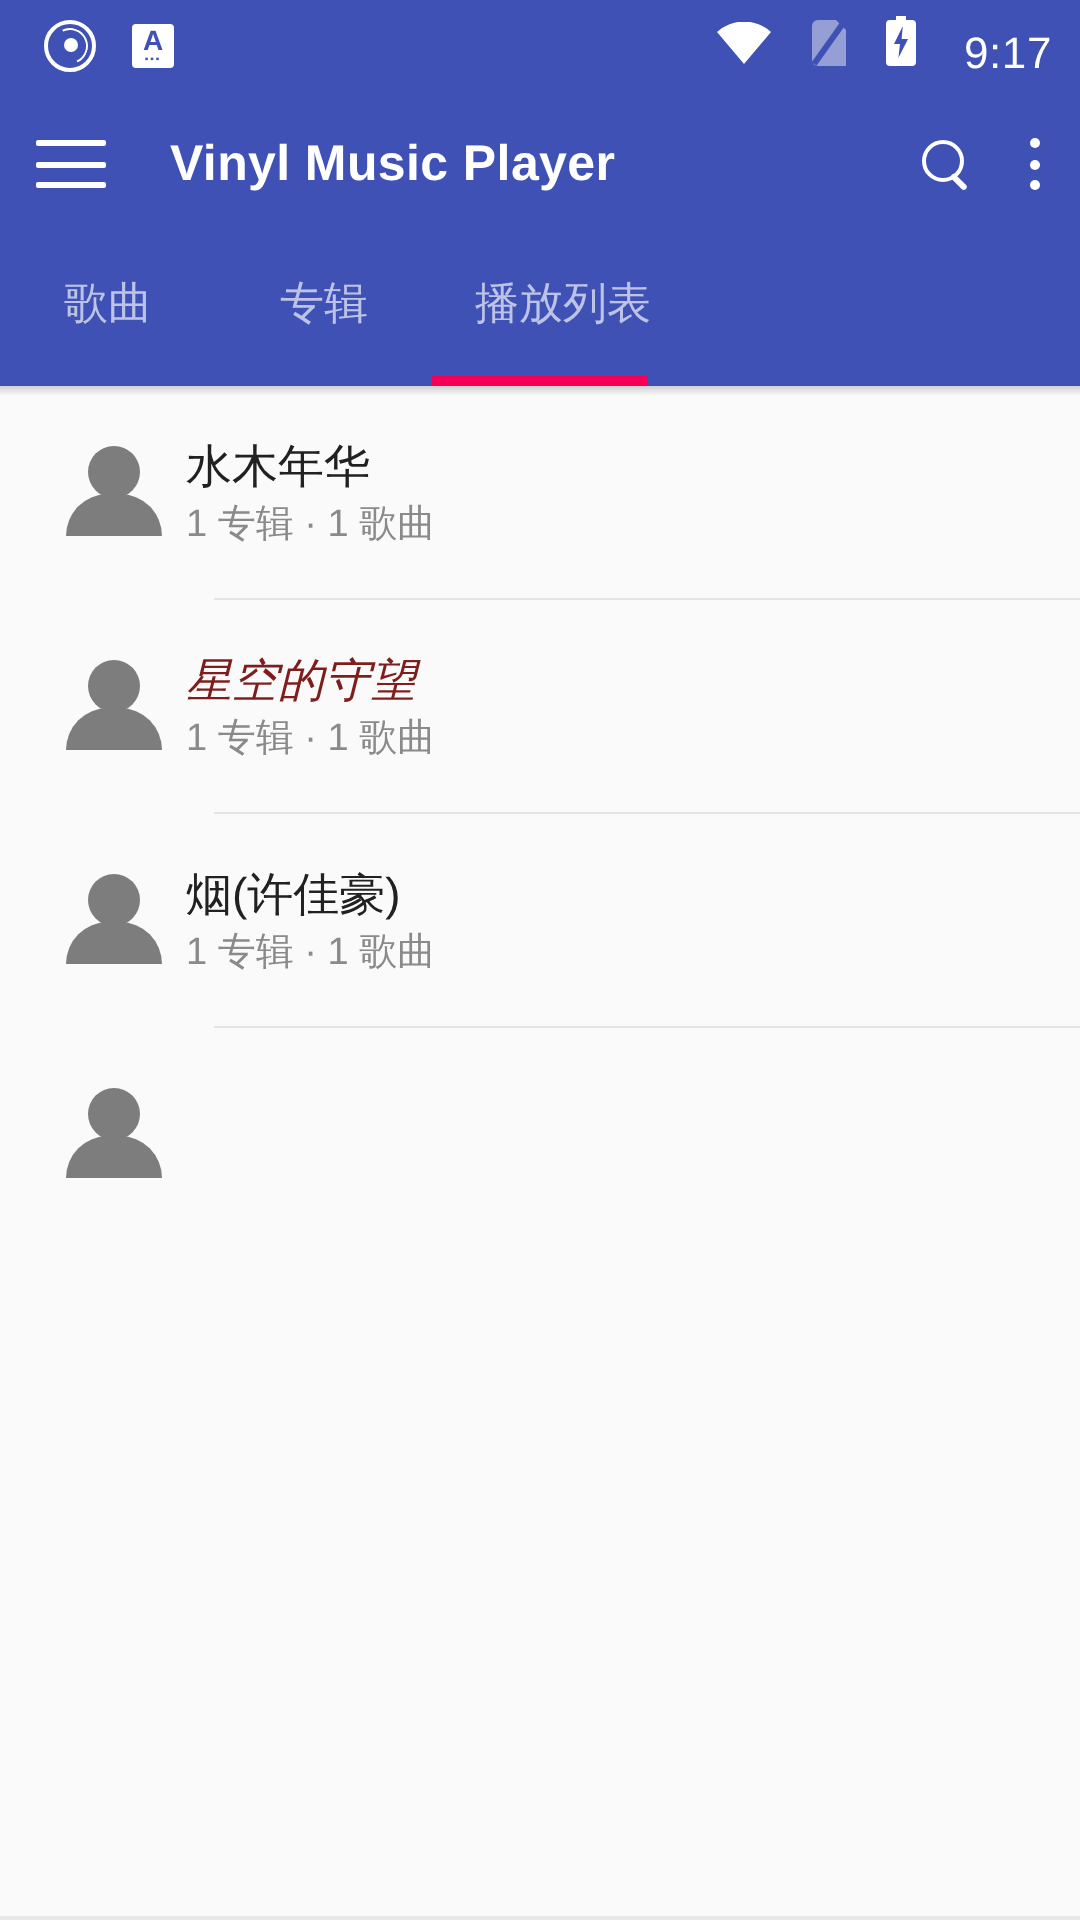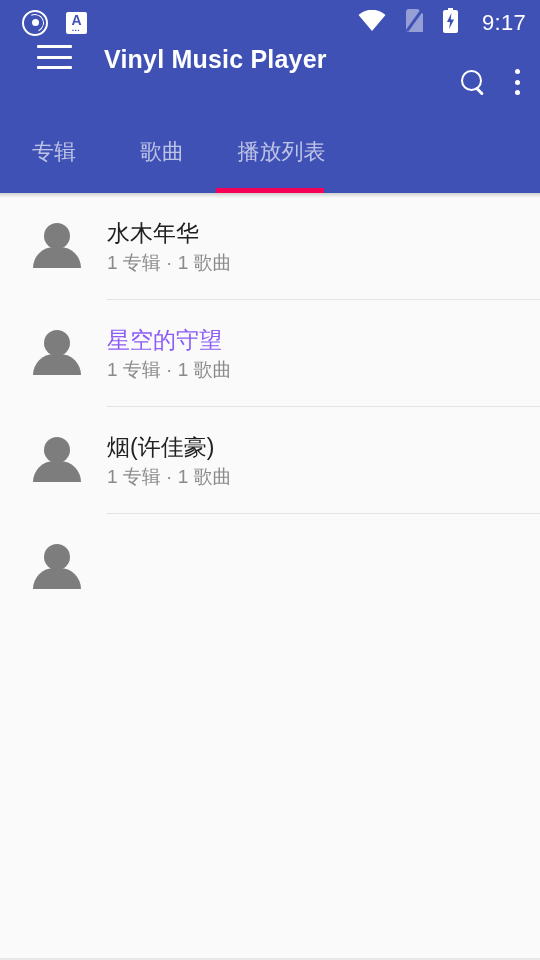--- a/index.html
+++ b/index.html
@@ -12,21 +12,21 @@
   #screen { position:relative; width:540px; height:960px; background:#fafafa; }
 
   
   .statusbar{
     height:45px; background:#3f51b5;
     display:flex; align-items:center;
     padding:0 14px 0 22px;
     position:relative;
   }
   .sb-left{ display:flex; align-items:center; gap:18px; }
-  .sb-right{ display:flex; align-items:center; gap:20px; margin-left:auto; }
+  .sb-right{ display:flex; align-items:flex-end; gap:20px; margin-left:auto; }
   .sb-clock{
     color:#fff; font-size:22px; font-weight:400; letter-spacing:.3px;
     margin-left:4px; line-height:1;
   }
   .ic{ display:block; }
 
   
   .disc{ width:26px; height:26px; position:relative; }
   .disc:before{
     content:""; position:absolute; inset:0;
@@ -50,21 +50,21 @@
     text-align:center; padding-top:1px; position:relative;
   }
   .abadge .dots{
     position:absolute; left:0; right:0; bottom:2px;
     font-size:5px; letter-spacing:1px; line-height:4px; color:#3f51b5;
   }
 
   
   .appbar{
     height:74px; background:#3f51b5;
-    display:flex; padding:0 20px 0 37px;
+    display:flex; align-items:center; padding:0 20px 0 18px;
   }
   .hamburger{ width:35px; height:24px; display:flex; flex-direction:column;
     justify-content:space-between; cursor:pointer; }
   .hamburger span{ display:block; height:3px; background:#fff; border-radius:1px; }
   .apptitle{
     color:#fff; font-size:25px; font-weight:bold; margin-left:32px;
     letter-spacing:.2px; white-space:nowrap;
   }
   .appactions{ margin-left:auto; display:flex; align-items:center; gap:28px; }
   .search-ic{ width:26px; height:26px; position:relative; cursor:pointer; }
@@ -112,21 +112,21 @@
   .avatar{ width:62px; height:62px; position:relative; flex:0 0 62px; }
   .avatar .head{
     position:absolute; left:50%; top:7px; width:26px; height:26px;
     margin-left:-13px; background:#7d7d7d; border-radius:50%;
   }
   .avatar .body{
     position:absolute; left:50%; bottom:10px; width:48px; height:21px;
     margin-left:-24px; background:#7d7d7d;
     border-radius:25px 25px 0 0;
   }
-  .rowtext{ margin-left:19px; display:flex; flex-direction:column; gap:3px; }
+  .rowtext{ margin-left:5px; display:flex; flex-direction:column; gap:3px; }
   .rowtitle{ font-size:23px; color:#212121; line-height:1.25; }
   .rowsub{ font-size:19px; color:#8a8a8a; line-height:1.25; }
   .divider{
     position:absolute; left:107px; right:0; bottom:0;
     height:1.5px; background:#e4e4e4;
   }
   .bottomline{
     position:absolute; left:0; right:0; bottom:0; height:2px; background:#e8e8e8;
   }
 </style>
@@ -178,22 +178,22 @@
       <span class="search-ic"></span>
       <span class="kebab">
           <i></i>
           <i></i>
           <i></i>
         </span>
     </div>
   </div>
 
   <div class="tabstrip" id="tabstrip" style="background: rgb(63, 81, 181);">
+    <div class="tab" style="width: 108px;">歌曲</div>
     <div class="tab" style="width: 108px;">专辑</div>
-    <div class="tab" style="width: 108px;">歌曲</div>
     <div class="tab" style="width: 131px;">播放列表</div>
     <div class="tabindicator" id="tabindicator" style="background: rgb(245, 0, 87); left: 216px; width: 108px;"></div>
   </div>
   <div class="topshadow"></div>
 
   <div class="list" id="artist-list">
       <div class="row">
         <div class="avatar">
           <span class="head"></span>
           <span class="body"></span>
@@ -203,21 +203,21 @@
           <div class="rowsub" style="color: rgb(138, 138, 138);">1 专辑 · 1 歌曲</div>
         </div>
         <div class="divider" style="background: rgb(228, 228, 228);"></div>
       </div>
       <div class="row">
         <div class="avatar">
           <span class="head"></span>
           <span class="body"></span>
         </div>
         <div class="rowtext">
-          <div class="rowtitle" style="color: #8b5cf6;">星空的守望</div>
+          <div class="rowtitle" style="color: #7f1d1d; font-style: italic;">星空的守望</div>
           <div class="rowsub" style="color: rgb(138, 138, 138);">1 专辑 · 1 歌曲</div>
         </div>
         <div class="divider" style="background: rgb(228, 228, 228);"></div>
       </div>
       <div class="row">
         <div class="avatar">
           <span class="head"></span>
           <span class="body"></span>
         </div>
         <div class="rowtext">

